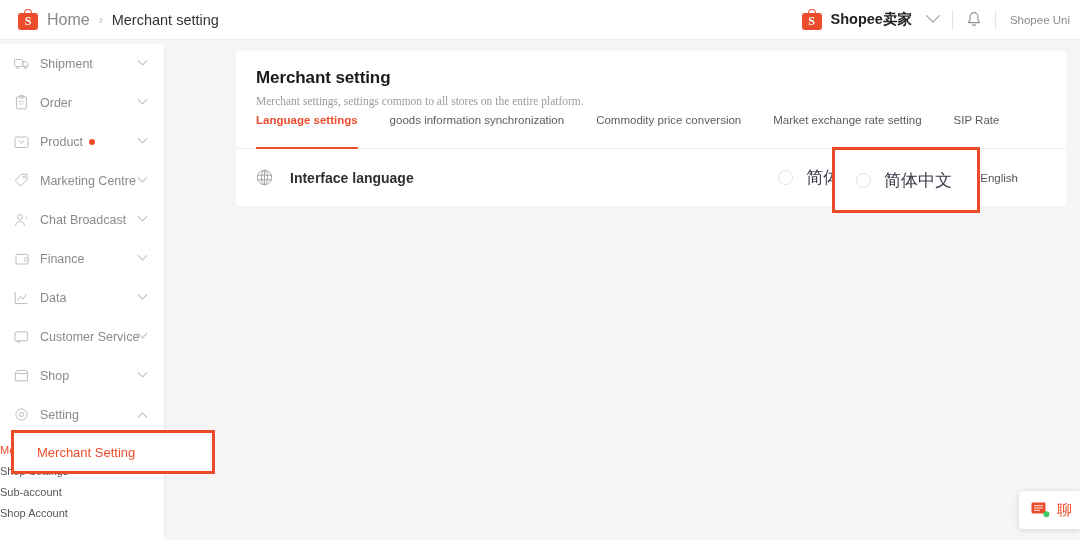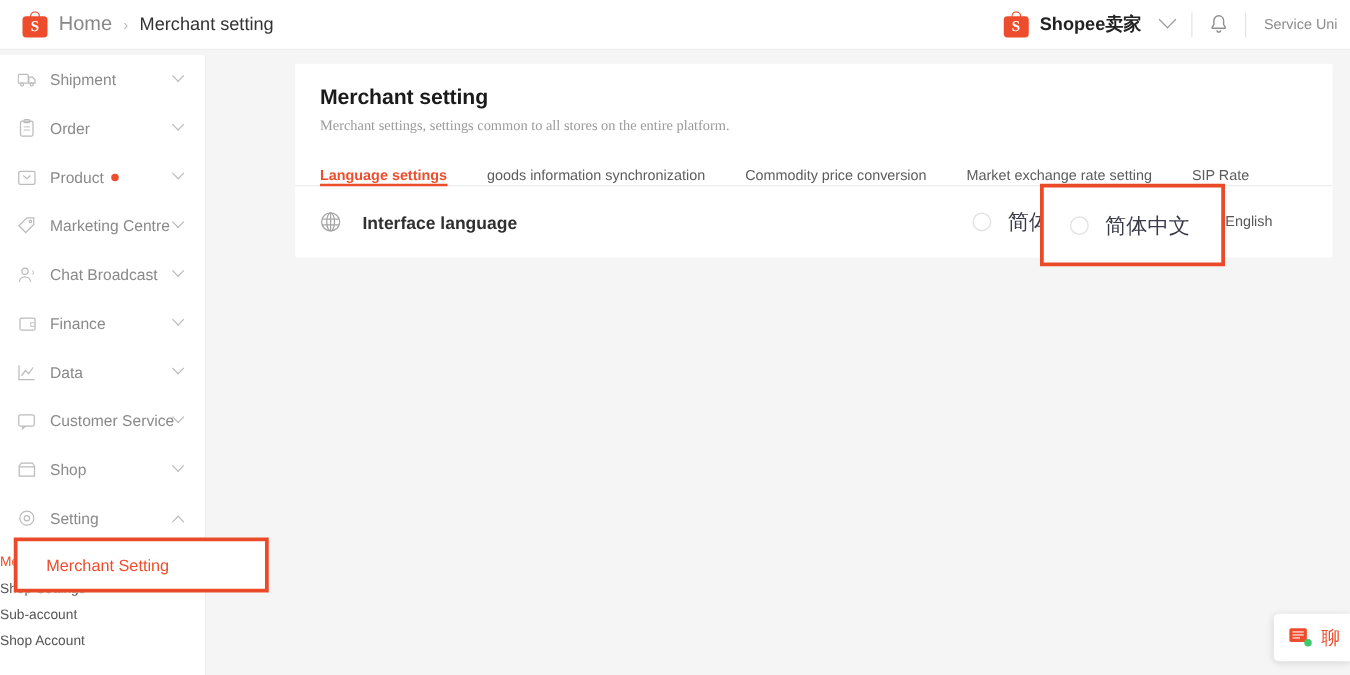--- a/index.html
+++ b/index.html
@@ -182,21 +182,21 @@
     margin-top: 15px;
     display: flex; align-items: flex-end;
     padding: 0 20px;
     height: 27px;
     border-bottom: 1px solid #ededed;
   }
   .tab {
     font-size: 11.5px;
     color: #5c5c5c;
     margin-right: 32px;
-    padding-bottom: 1px;
+    padding-bottom: 22px;
     position: relative;
     white-space: nowrap;
   }
   .tab.active {
     color: #ee4d2d;
     font-weight: bold;
   }
   .tab.active::after {
     content: "";
     position: absolute;
@@ -348,21 +348,21 @@
     </div>
     <div class="caret"></div>
     <div class="vdiv"></div>
     <div class="bell">
       <svg width="16" height="17" viewBox="0 0 16 17">
         <path d="M8 1.6c-2.2 0-3.9 1.8-3.9 4v3.1L2.7 10.9c-.2.3 0 .7.4.7h9.8c.4 0 .6-.4.4-.7L11.9 8.7V5.6c0-2.2-1.7-4-3.9-4z" fill="none" stroke="#8e8e8e" stroke-width="1.1"></path>
         <path d="M6.6 13.1c0 .8.6 1.5 1.4 1.5s1.4-.7 1.4-1.5" fill="none" stroke="#8e8e8e" stroke-width="1.1"></path>
       </svg>
     </div>
     <div class="vdiv"></div>
-    <span class="uni-label">Service Uni</span>
+    <span class="uni-label">Shopee Uni</span>
   </div>
 </div>
 
 <div class="sidebar">
 
   <div class="nav-item">
     <span class="nav-icon">
       <svg width="15" height="13" viewBox="0 0 15 13">
           <rect x="0.6" y="2.5" width="8" height="7" rx="1" fill="none" stroke="#bcbcbc" stroke-width="1"></rect>
           <path d="M9 4.6h3l2 2.2v2.7H9z" fill="none" stroke="#bcbcbc" stroke-width="1"></path>

